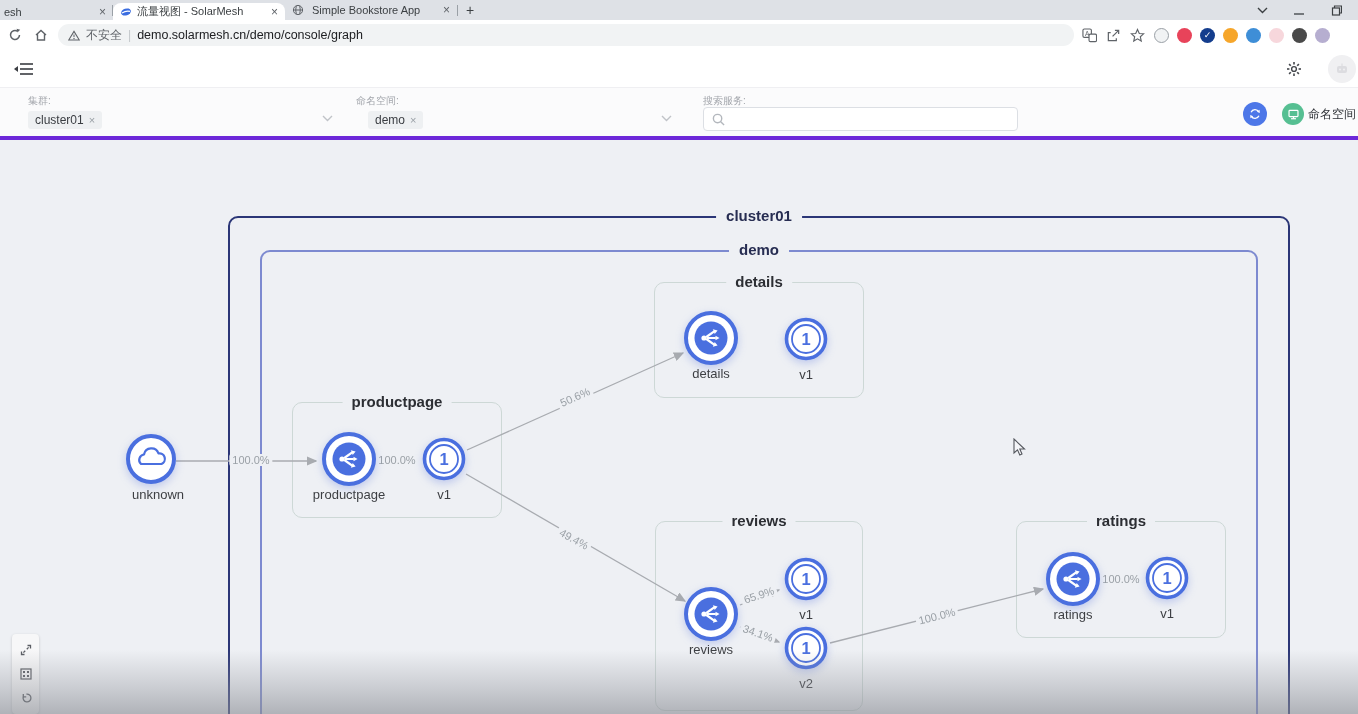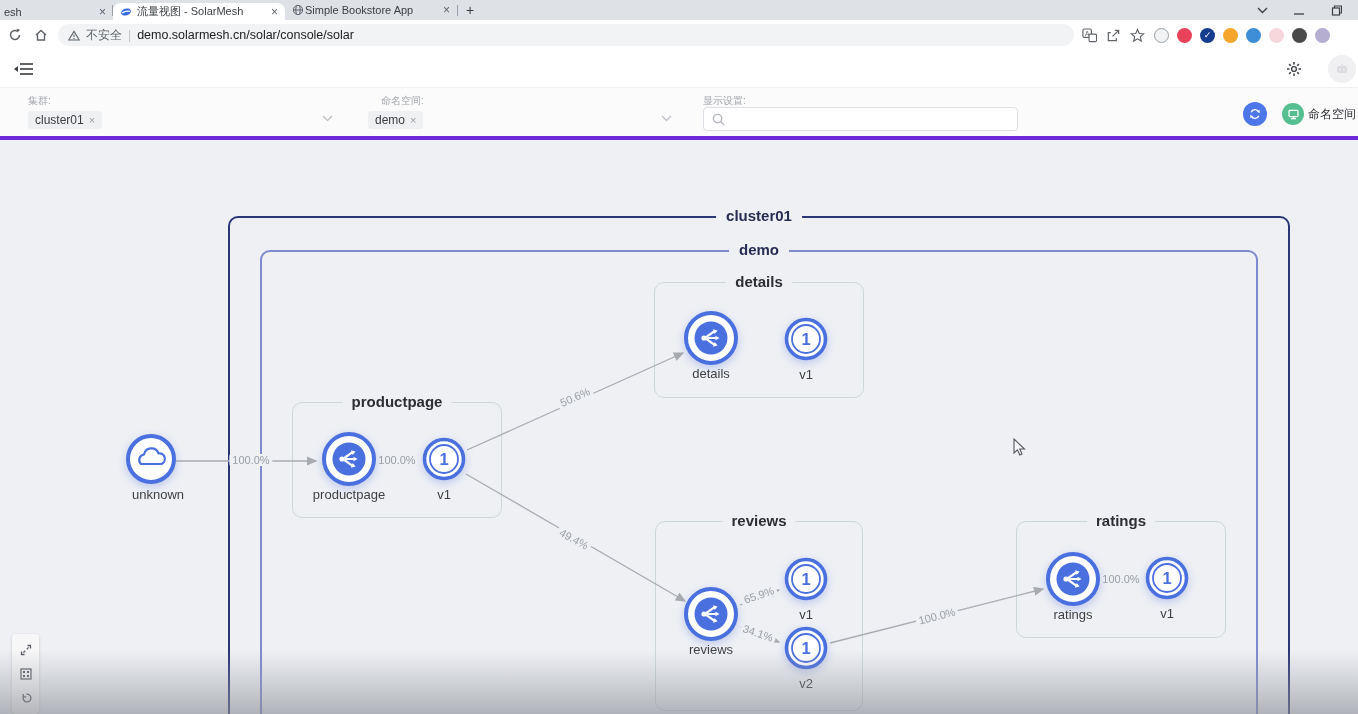--- a/index.html
+++ b/index.html
@@ -6,21 +6,21 @@
   html,body { width:1358px; height:714px; overflow:hidden;
     font-family:"Liberation Sans","DejaVu Sans",sans-serif; background:#fff; }
   svg text { font-family:"Liberation Sans","DejaVu Sans",sans-serif; }
 
   
   .tabstrip { height:20px; background:#dee1e6; display:flex; align-items:flex-end; position:relative; }
   .tab-partial { height:16px; width:112px; display:flex; align-items:center; font-size:11px; color:#3c4043; padding-left:4px; }
   .tab-partial .tab-close { margin-left:auto; margin-right:6px; }
   .tab-sep { width:1px; height:11px; background:#9aa0a6; margin-bottom:4px; }
   .tab-active { height:17px; width:172px; background:#fff; border-radius:8px 8px 0 0; display:flex; align-items:center; gap:5px; padding:0 7px; font-size:11px; color:#3c4043; }
-  .tab { height:20px; width:172px; display:flex; align-items:center; gap:1px; padding:0 7px; font-size:11px; color:#3c4043; }
+  .tab { height:20px; width:172px; display:flex; align-items:center; gap:8px; padding:0 7px; font-size:11px; color:#3c4043; }
   .tab-title { flex:1; white-space:nowrap; overflow:hidden; }
   .tab-close { color:#5f6368; font-size:12px; line-height:1; cursor:default; }
   .newtab-btn { font-size:14px; color:#3c4043; margin:0 0 2px 8px; }
   .strip-spacer { flex:1; }
   .win-controls { display:flex; align-items:center; gap:26px; padding:0 16px 4px 0; color:#3c4043; }
 
   .urlbar { height:30px; background:#fff; display:flex; align-items:center; padding:0 6px; gap:8px; }
   .nav-icon { width:18px; height:18px; display:flex; align-items:center; justify-content:center; color:#5f6368; flex:none; }
   .omnibox { flex:none; width:1016px; height:22px; background:#f1f3f4; border-radius:12px; display:flex; align-items:center; padding:0 10px; gap:6px; font-size:12px; }
   .sec-label { color:#5f6368; }
@@ -126,21 +126,21 @@
       </svg>
   </span>
   <div class="omnibox">
     <svg width="12" height="11" viewBox="0 0 16 14">
         <path d="M8 1.5 L15 13 H1 Z" fill="none" stroke="#5f6368" stroke-width="1.4"></path>
         <line x1="8" y1="5.5" x2="8" y2="9" stroke="#5f6368" stroke-width="1.4"></line>
         <circle cx="8" cy="11" r="0.9" fill="#5f6368"></circle>
       </svg>
     <span class="sec-label">不安全</span>
     <span class="omni-sep">|</span>
-    <span class="url-text">demo.solarmesh.cn/solar/console/solar</span>
+    <span class="url-text">demo.solarmesh.cn/demo/console/graph</span>
   </div>
   <div class="bar-icons">
     <svg width="15" height="15" viewBox="0 0 16 16">
         <rect x="1" y="1" width="9" height="9" rx="1.5" fill="none" stroke="#5f6368" stroke-width="1.2"></rect>
         <text x="5.5" y="8.3" font-size="7" text-anchor="middle" fill="#5f6368">A</text>
         <rect x="7.5" y="6.5" width="8" height="8" rx="1.5" fill="#fff" stroke="#5f6368" stroke-width="1.2"></rect>
       </svg>
     <svg width="15" height="15" viewBox="0 0 16 16">
         <path d="M5 5 H2.5 V13.5 H11 V11" fill="none" stroke="#5f6368" stroke-width="1.3"></path>
         <line x1="7" y1="9" x2="13.5" y2="2.5" stroke="#5f6368" stroke-width="1.3"></line>
@@ -197,30 +197,30 @@
 <div class="filter-bar">
   <span class="f-label" style="left:28px">集群:</span>
   <span class="tag" style="left:28px">
       <span>cluster01</span>
       <span class="x">×</span>
     </span>
   <svg class="sel-chevron" style="left:322px" width="11" height="7" viewBox="0 0 11 7">
       <polyline points="1,1 5.5,5.5 10,1" fill="none" stroke="#c0c3c8" stroke-width="1.4"></polyline>
     </svg>
 
-  <span class="f-label" style="left:381px">命名空间:</span>
+  <span class="f-label" style="left:356px">命名空间:</span>
   <span class="tag" style="left:368px">
       <span>demo</span>
       <span class="x">×</span>
     </span>
   <svg class="sel-chevron" style="left:661px" width="11" height="7" viewBox="0 0 11 7">
       <polyline points="1,1 5.5,5.5 10,1" fill="none" stroke="#c0c3c8" stroke-width="1.4"></polyline>
     </svg>
 
-  <span class="f-label" style="left:703px">显示设置:</span>
+  <span class="f-label" style="left:703px">搜索服务:</span>
   <div class="search-box">
     <svg width="13" height="13" viewBox="0 0 14 14">
         <circle cx="6" cy="6" r="4.5" fill="none" stroke="#b3b7bd" stroke-width="1.5"></circle>
         <line x1="9.4" y1="9.4" x2="13" y2="13" stroke="#b3b7bd" stroke-width="1.5"></line>
       </svg>
     <input placeholder="" style="">
   </div>
 
   <div class="round-btn refresh-btn">
     <svg width="14" height="14" viewBox="0 0 18 18">

